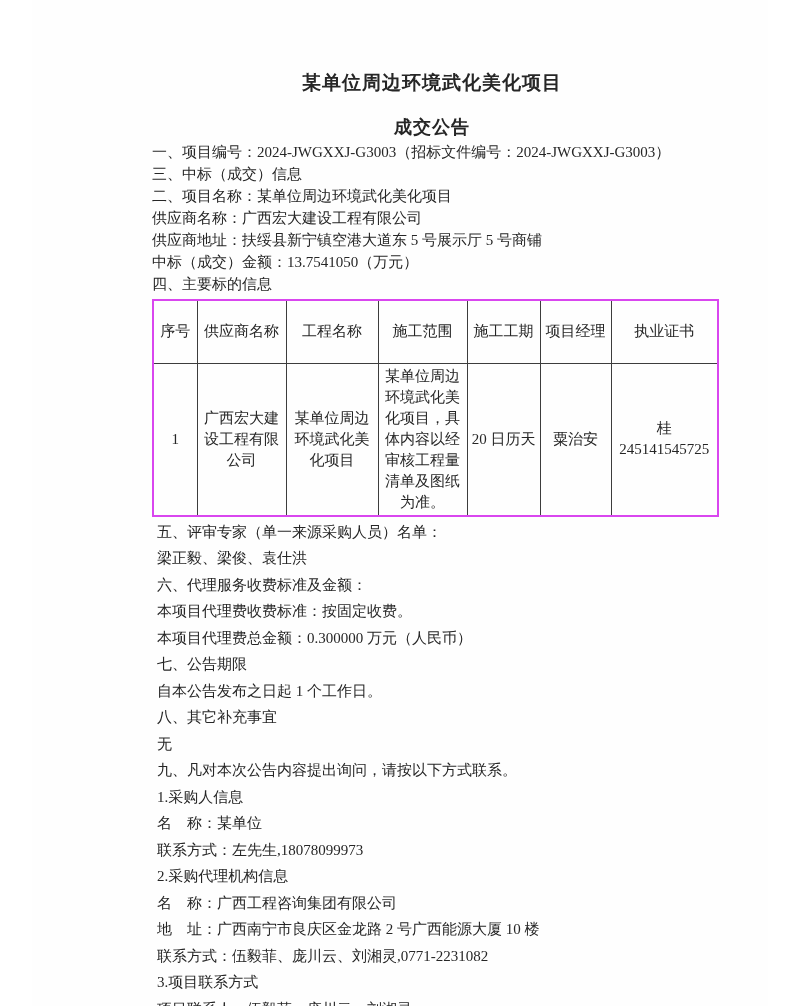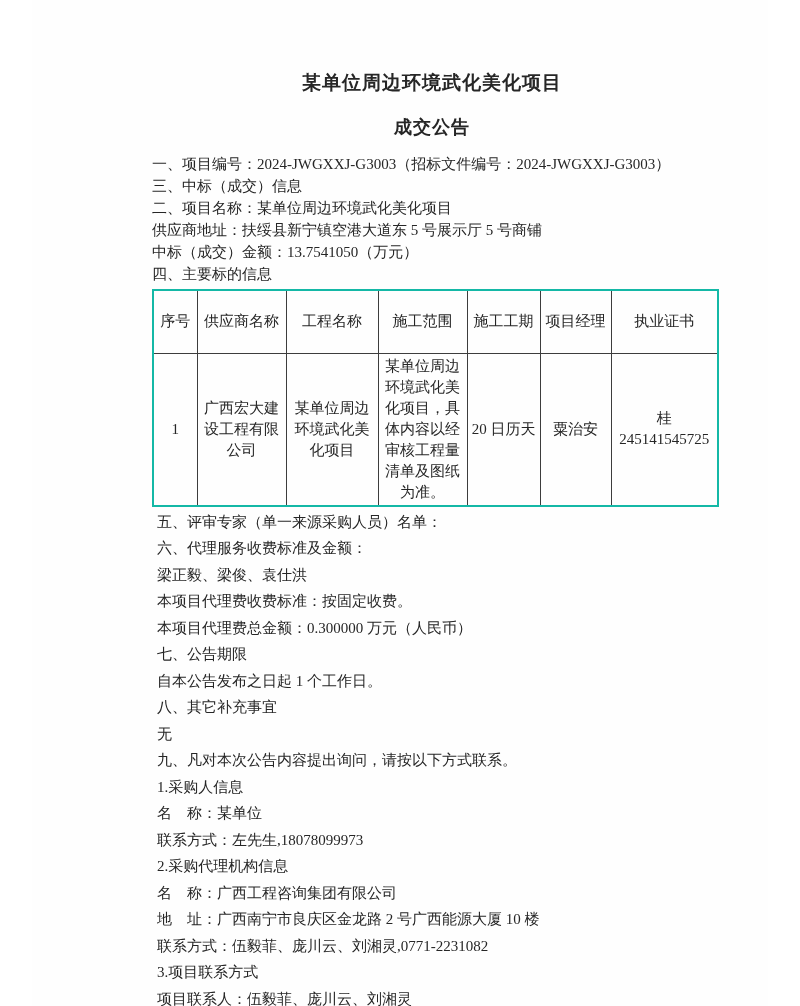--- a/index.html
+++ b/index.html
@@ -20,21 +20,21 @@
   }
   .doc-title {
     margin: 0;
     font-size: 19px;
     font-weight: 700;
     line-height: 26px;
     text-align: center;
     letter-spacing: 1px;
   }
   .doc-subtitle {
-    margin: 19px 0 14px 0;
+    margin: 19px 0 2px 0;
     font-size: 18px;
     font-weight: 700;
     line-height: 24px;
     text-align: center;
     letter-spacing: 1px;
   }
   .line {
     margin: 0;
     font-size: 15px;
     line-height: 22px;
@@ -44,21 +44,21 @@
     margin: 5px;
     font-size: 15px;
     line-height: 21.5px;
     white-space: pre-wrap;
   }
   table.subject-table {
     border-collapse: collapse;
     table-layout: fixed;
     width: 565px;
     margin: 4px 0 3px 0;
-    border: 2px solid #14b8a6;
+    border: 2px solid #d946ef;
     font-size: 15px;
   }
   .subject-table th,
   .subject-table td {
     border: 1px solid #3d3d3d;
     text-align: center;
     vertical-align: middle;
     padding: 2px 3px;
     font-weight: normal;
     line-height: 21px;
@@ -71,20 +71,21 @@
 <body>
 
 <div class="page">
 
   <h1 class="doc-title">某单位周边环境武化美化项目</h1>
   <h2 class="doc-subtitle">成交公告</h2>
 
   <p class="line">一、项目编号：2024-JWGXXJ-G3003（招标文件编号：2024-JWGXXJ-G3003）</p>
   <p class="line">三、中标（成交）信息</p>
   <p class="line">二、项目名称：某单位周边环境武化美化项目</p>
+  <p class="line">供应商名称：广西宏大建设工程有限公司</p>
   <p class="line">供应商地址：扶绥县新宁镇空港大道东 5 号展示厅 5 号商铺</p>
   <p class="line">中标（成交）金额：13.7541050（万元）</p>
   <p class="line">四、主要标的信息</p>
 
   <table class="subject-table">
     <colgroup>
       <col style="width:44px">
       <col style="width:89px">
       <col style="width:92px">
       <col style="width:89px">
@@ -110,22 +111,22 @@
         <td>某单位周边环境武化美化项目</td>
         <td>某单位周边环境武化美化项目，具体内容以经审核工程量清单及图纸为准。</td>
         <td>20 日历天</td>
         <td>粟治安</td>
         <td>桂 245141545725</td>
       </tr>
     </tbody>
   </table>
 
   <p class="line2">五、评审专家（单一来源采购人员）名单：</p>
+  <p class="line2">梁正毅、梁俊、袁仕洪</p>
   <p class="line2">六、代理服务收费标准及金额：</p>
-  <p class="line2">梁正毅、梁俊、袁仕洪</p>
   <p class="line2">本项目代理费收费标准：按固定收费。</p>
   <p class="line2">本项目代理费总金额：0.300000 万元（人民币）</p>
   <p class="line2">七、公告期限</p>
   <p class="line2">自本公告发布之日起 1 个工作日。</p>
   <p class="line2">八、其它补充事宜</p>
   <p class="line2">无</p>
   <p class="line2">九、凡对本次公告内容提出询问，请按以下方式联系。</p>
   <p class="line2">1.采购人信息</p>
   <p class="line2">名　称：某单位</p>
   <p class="line2">联系方式：左先生,18078099973</p>

